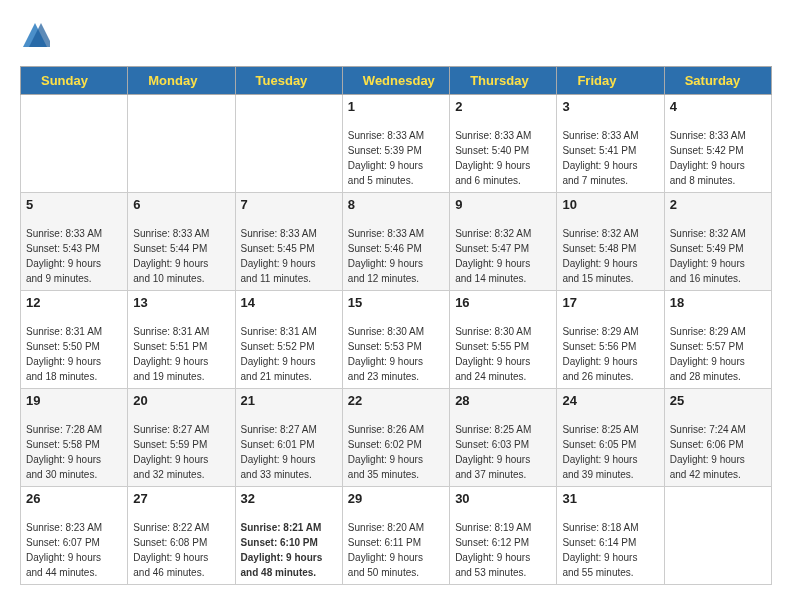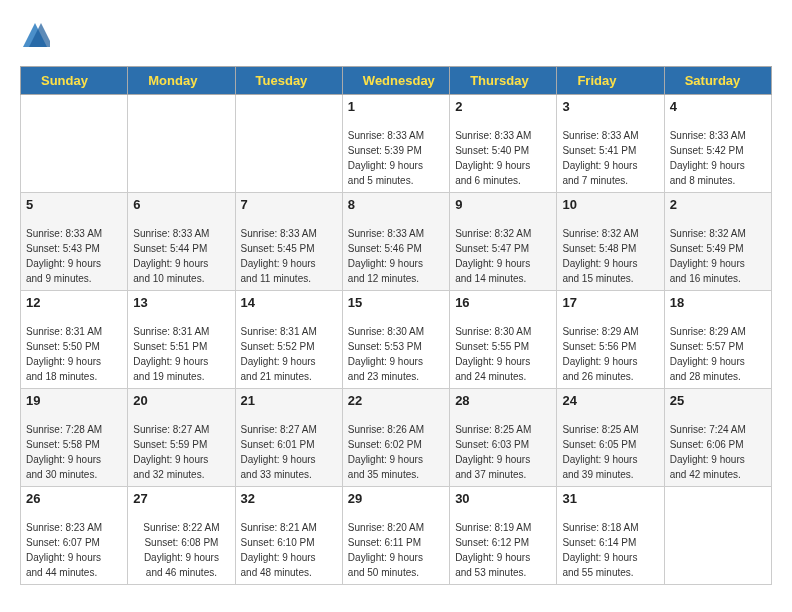--- a/index.html
+++ b/index.html
@@ -315,28 +315,28 @@
       <tr>
         <td>
           <div class="day-number">26</div>
           <div class="day-info" style="white-space: pre-line;">Sunrise: 8:23 AM
 Sunset: 6:07 PM
 Daylight: 9 hours
 and 44 minutes.</div>
         </td>
         <td>
           <div class="day-number">27</div>
-          <div class="day-info" style="white-space: pre-line; text-align: center;">Sunrise: 8:22 AM
+          <div class="day-info" style="white-space: pre-line;">Sunrise: 8:22 AM
 Sunset: 6:08 PM
 Daylight: 9 hours
 and 46 minutes.</div>
         </td>
         <td>
           <div class="day-number">32</div>
-          <div class="day-info" style="white-space: pre-line;">Sunrise: 8:21 AM
+          <div class="day-info" style="white-space: pre-line; font-weight: bold;">Sunrise: 8:21 AM
 Sunset: 6:10 PM
 Daylight: 9 hours
 and 48 minutes.</div>
         </td>
         <td>
           <div class="day-number">29</div>
           <div class="day-info" style="white-space: pre-line;">Sunrise: 8:20 AM
 Sunset: 6:11 PM
 Daylight: 9 hours
 and 50 minutes.</div>

